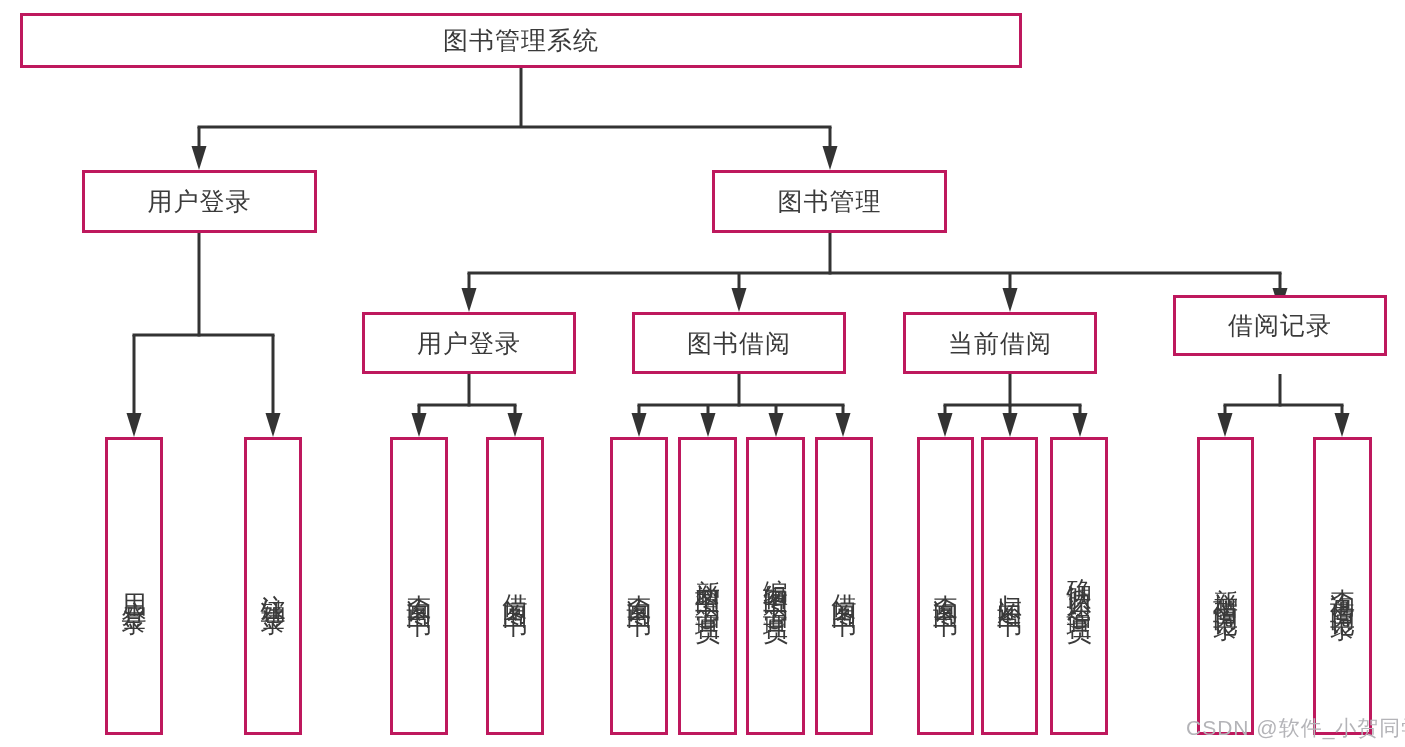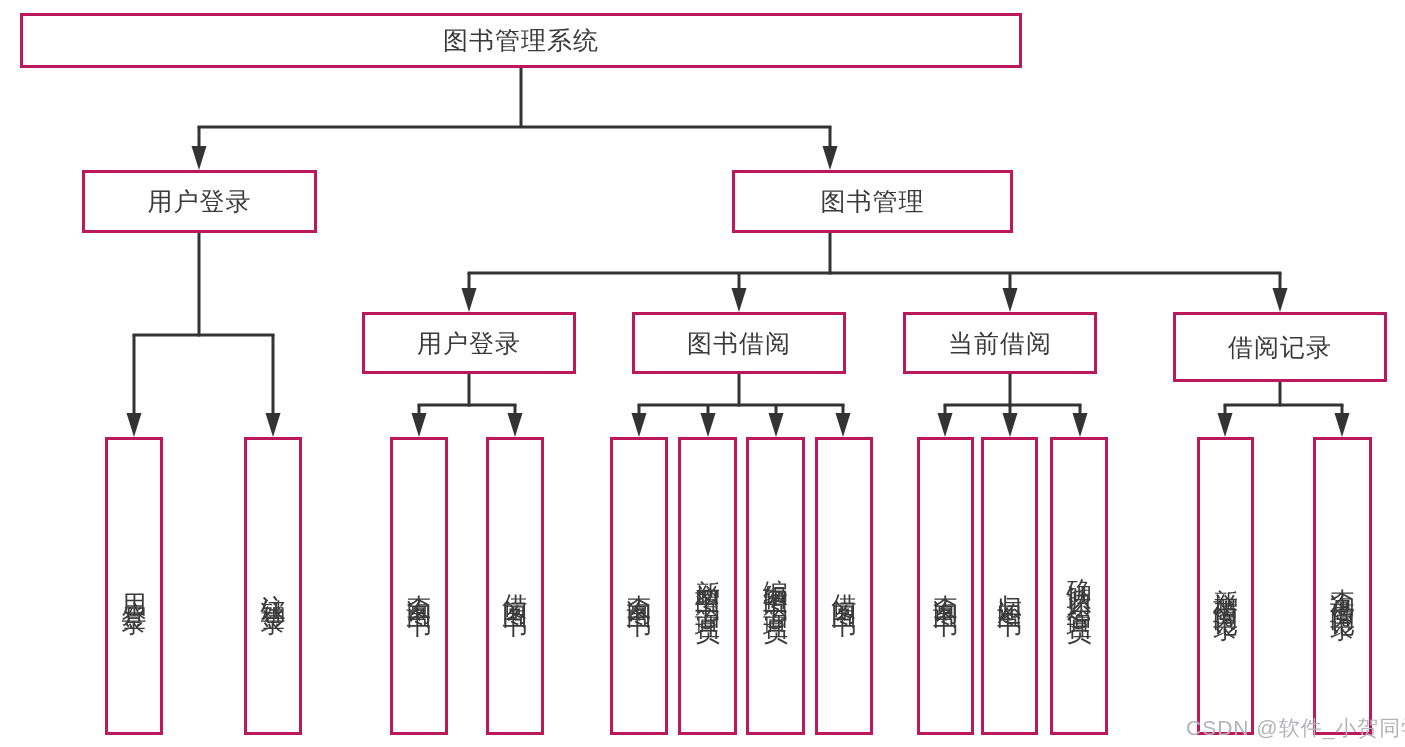--- a/index.html
+++ b/index.html
@@ -130,34 +130,34 @@
     <polygon points="1342,437 1334.5,413 1349.5,413"></polygon>
   </svg>
 
   <div class="node h" style="left:20px;top:13px;width:1002px;height:55px">
     <span class="lbl">图书管理系统</span>
   </div>
 
   <div class="node h" style="left:82px;top:170px;width:235px;height:63px">
     <span class="lbl">用户登录</span>
   </div>
-  <div class="node h" style="left:732px;top:170px;width:281px;height:63px">
+  <div class="node h" style="left:712px;top:170px;width:235px;height:63px">
     <span class="lbl">图书管理</span>
   </div>
 
   <div class="node h" style="left:362px;top:312px;width:214px;height:62px">
     <span class="lbl">用户登录</span>
   </div>
   <div class="node h" style="left:632px;top:312px;width:214px;height:62px">
     <span class="lbl">图书借阅</span>
   </div>
   <div class="node h" style="left:903px;top:312px;width:194px;height:62px">
     <span class="lbl">当前借阅</span>
   </div>
-  <div class="node h" style="left:1173px;top:312px;width:214px;height:70px">
+  <div class="node h" style="left:1173px;top:295px;width:214px;height:61px">
     <span class="lbl">借阅记录</span>
   </div>
 
   <div class="node v" style="left:105px;top:437px;width:58px;height:298px">
     <span class="lbl">用户登录</span>
   </div>
   <div class="node v" style="left:244px;top:437px;width:58px;height:298px">
     <span class="lbl">注销登录</span>
   </div>
 

